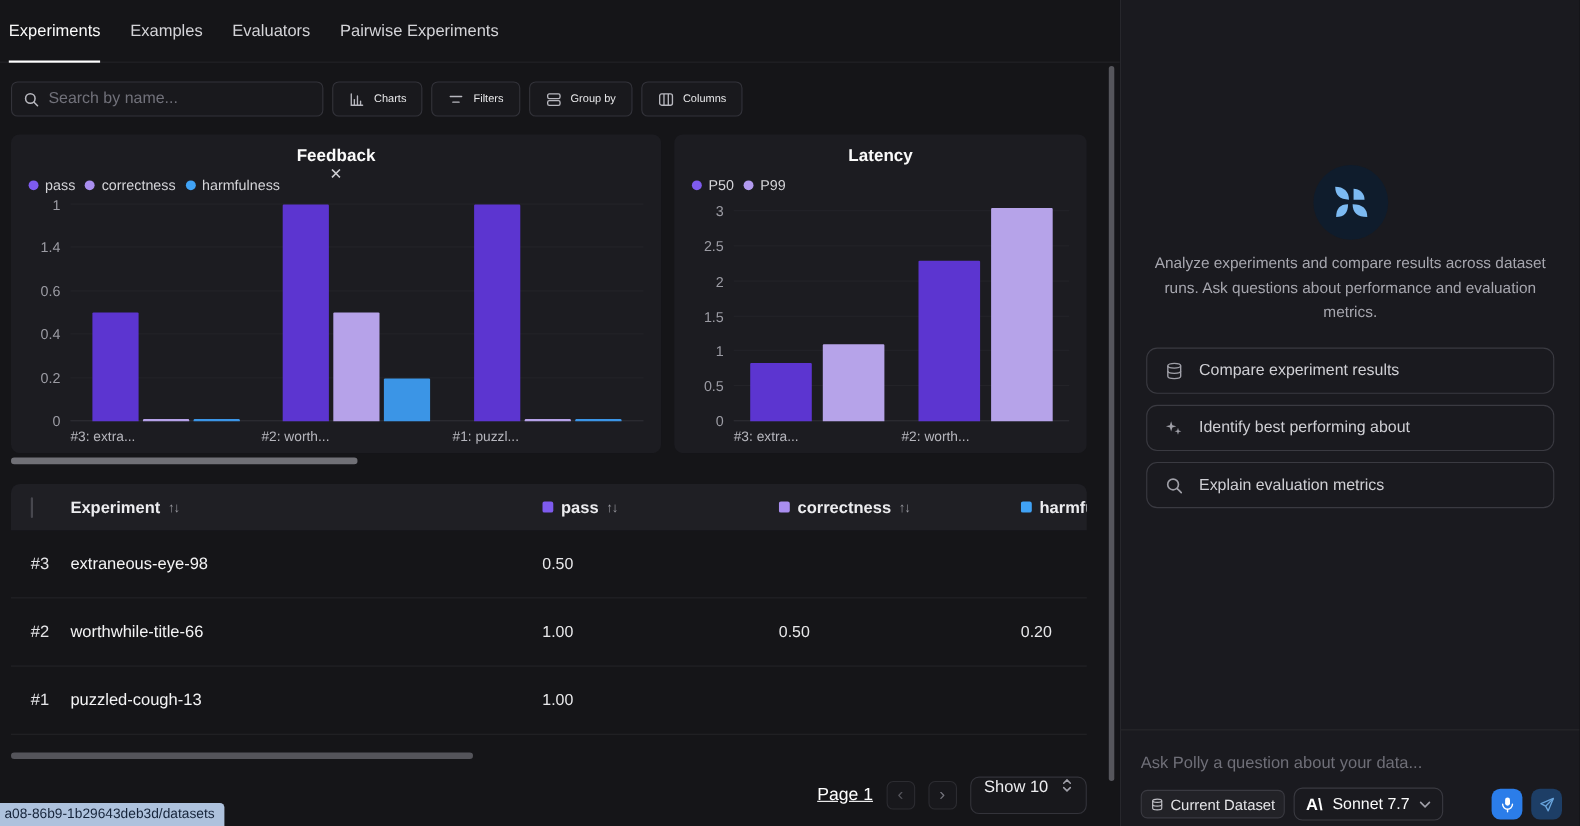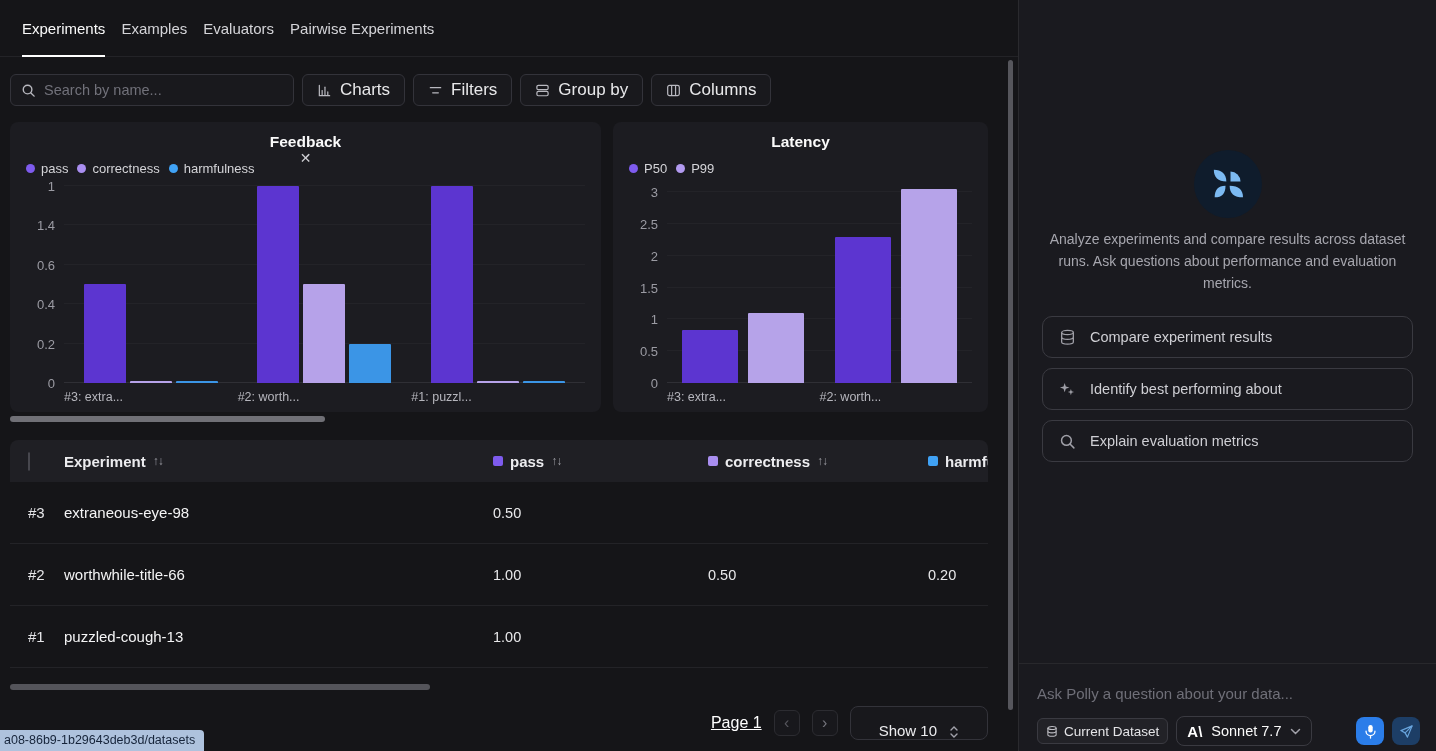--- a/index.html
+++ b/index.html
@@ -7,36 +7,36 @@
   body {
     background:#151518; color:#e4e4e7;
     font-family:"Liberation Sans", sans-serif;
     display:flex; position:relative;
   }
   
   .main { width:1018px; position:relative; background:#151518; }
   .vscroll { position:absolute; left:1008px; top:60px; width:5px; height:650px;
     background:#56565c; border-radius:3px; }
   
-  .nav { display:flex; gap:16px; height:57px; padding-left:22px; align-items:stretch;
+  .nav { display:flex; gap:27px; height:57px; padding-left:8px; align-items:stretch;
     border-bottom:1px solid #232327; }
   .nav-tab { display:flex; align-items:center; font-size:15px; color:#d4d4d8;
     position:relative; cursor:pointer; }
   .nav-tab.active { color:#fafafa; }
   .nav-tab.active::after { content:""; position:absolute; left:0; right:0; bottom:-1px;
     height:2px; background:#ffffff; }
   
   .toolbar { display:flex; gap:8px; margin:17px 10px 0; }
   .search { width:284px; height:32px; border:1px solid #33333a; border-radius:6px;
     background:#19191d; display:flex; align-items:center; gap:8px; padding:0 10px; }
   .search input { flex:1; background:transparent; border:0; outline:0; color:#e4e4e7;
     font-size:14.5px; font-family:"Liberation Sans", sans-serif; }
   .search input::placeholder { color:#71717a; }
   .tbtn { height:32px; padding:14px 14px; border:1px solid #33333a; border-radius:6px;
-    background:#19191d; display:flex; align-items:center; gap:8px; font-size:17px;
+    background:#19191d; display:flex; align-items:center; gap:8px; font-size:10px;
     color:#e8e8ea; cursor:pointer; }
   .tbtn svg, .search svg { color:#b8b8bf; }
   
   .cards { display:flex; gap:12px; margin:16px 10px 0; width:978px; height:290px; overflow:hidden; }
   .card { background:#1c1c21; border-radius:8px; padding:11px 16px 8px; flex-shrink:0; }
   .card.feedback { width:591px; }
   .card.latency  { width:375px; }
   .card-head { display:flex; justify-content:space-between; align-items:center; height:21px;flex-direction:column; }
   .card-title { font-size:15.5px; font-weight:700; color:#fafafa; }
   .close { color:#cfcfd4; font-size:14px; cursor:pointer; line-height:1; }
@@ -75,21 +75,21 @@
   .hscroll2 { margin:16px 0 0 10px; width:420px; height:6px; border-radius:3px; background:#54545a; }
   
   .pagerow { display:flex; align-items:center; justify-content:flex-end; gap:12px;
     margin:16px 30px 0 0; }
   .pagelabel { font-size:16px; color:#ffffff;text-decoration:underline; }
   .pagebtn { width:26px; height:26px; border:1px solid #2c2c31; border-radius:6px;
     background:#18181c; display:flex; align-items:center; justify-content:center;
     font-size:16px; color:#55555c; cursor:pointer; }
   .pagebtn.next { color:#74747c; }
   .showsel { height:34px; border:1px solid #33333a; border-radius:8px; background:#18181c;
-    display:flex; align-items:flex-end; gap:12px; padding:0 28px; font-size:15px;
+    display:flex; align-items:flex-start; gap:12px; padding:0 12px; font-size:15px;
     color:#ececef; cursor:pointer; }
   
   .rpanel { width:418px; border-left:1px solid #2a2a2e; background:#1a1a1f;
     display:flex; flex-direction:column; }
   .rcontent { flex:1; display:flex; flex-direction:column; align-items:center; padding:0 23px; }
   .logo { margin-top:150px; width:68px; height:68px; border-radius:50%; background:#0f1c2c;
     display:flex; align-items:center; justify-content:center; }
   .rtitle { margin-top:31px; font-size:17px; font-weight:700; color:#fafafa; }
   .rdesc { margin-top:10px; width:372px; font-size:14px; line-height:22px; color:#a6a6ae;
     text-align:center; }

